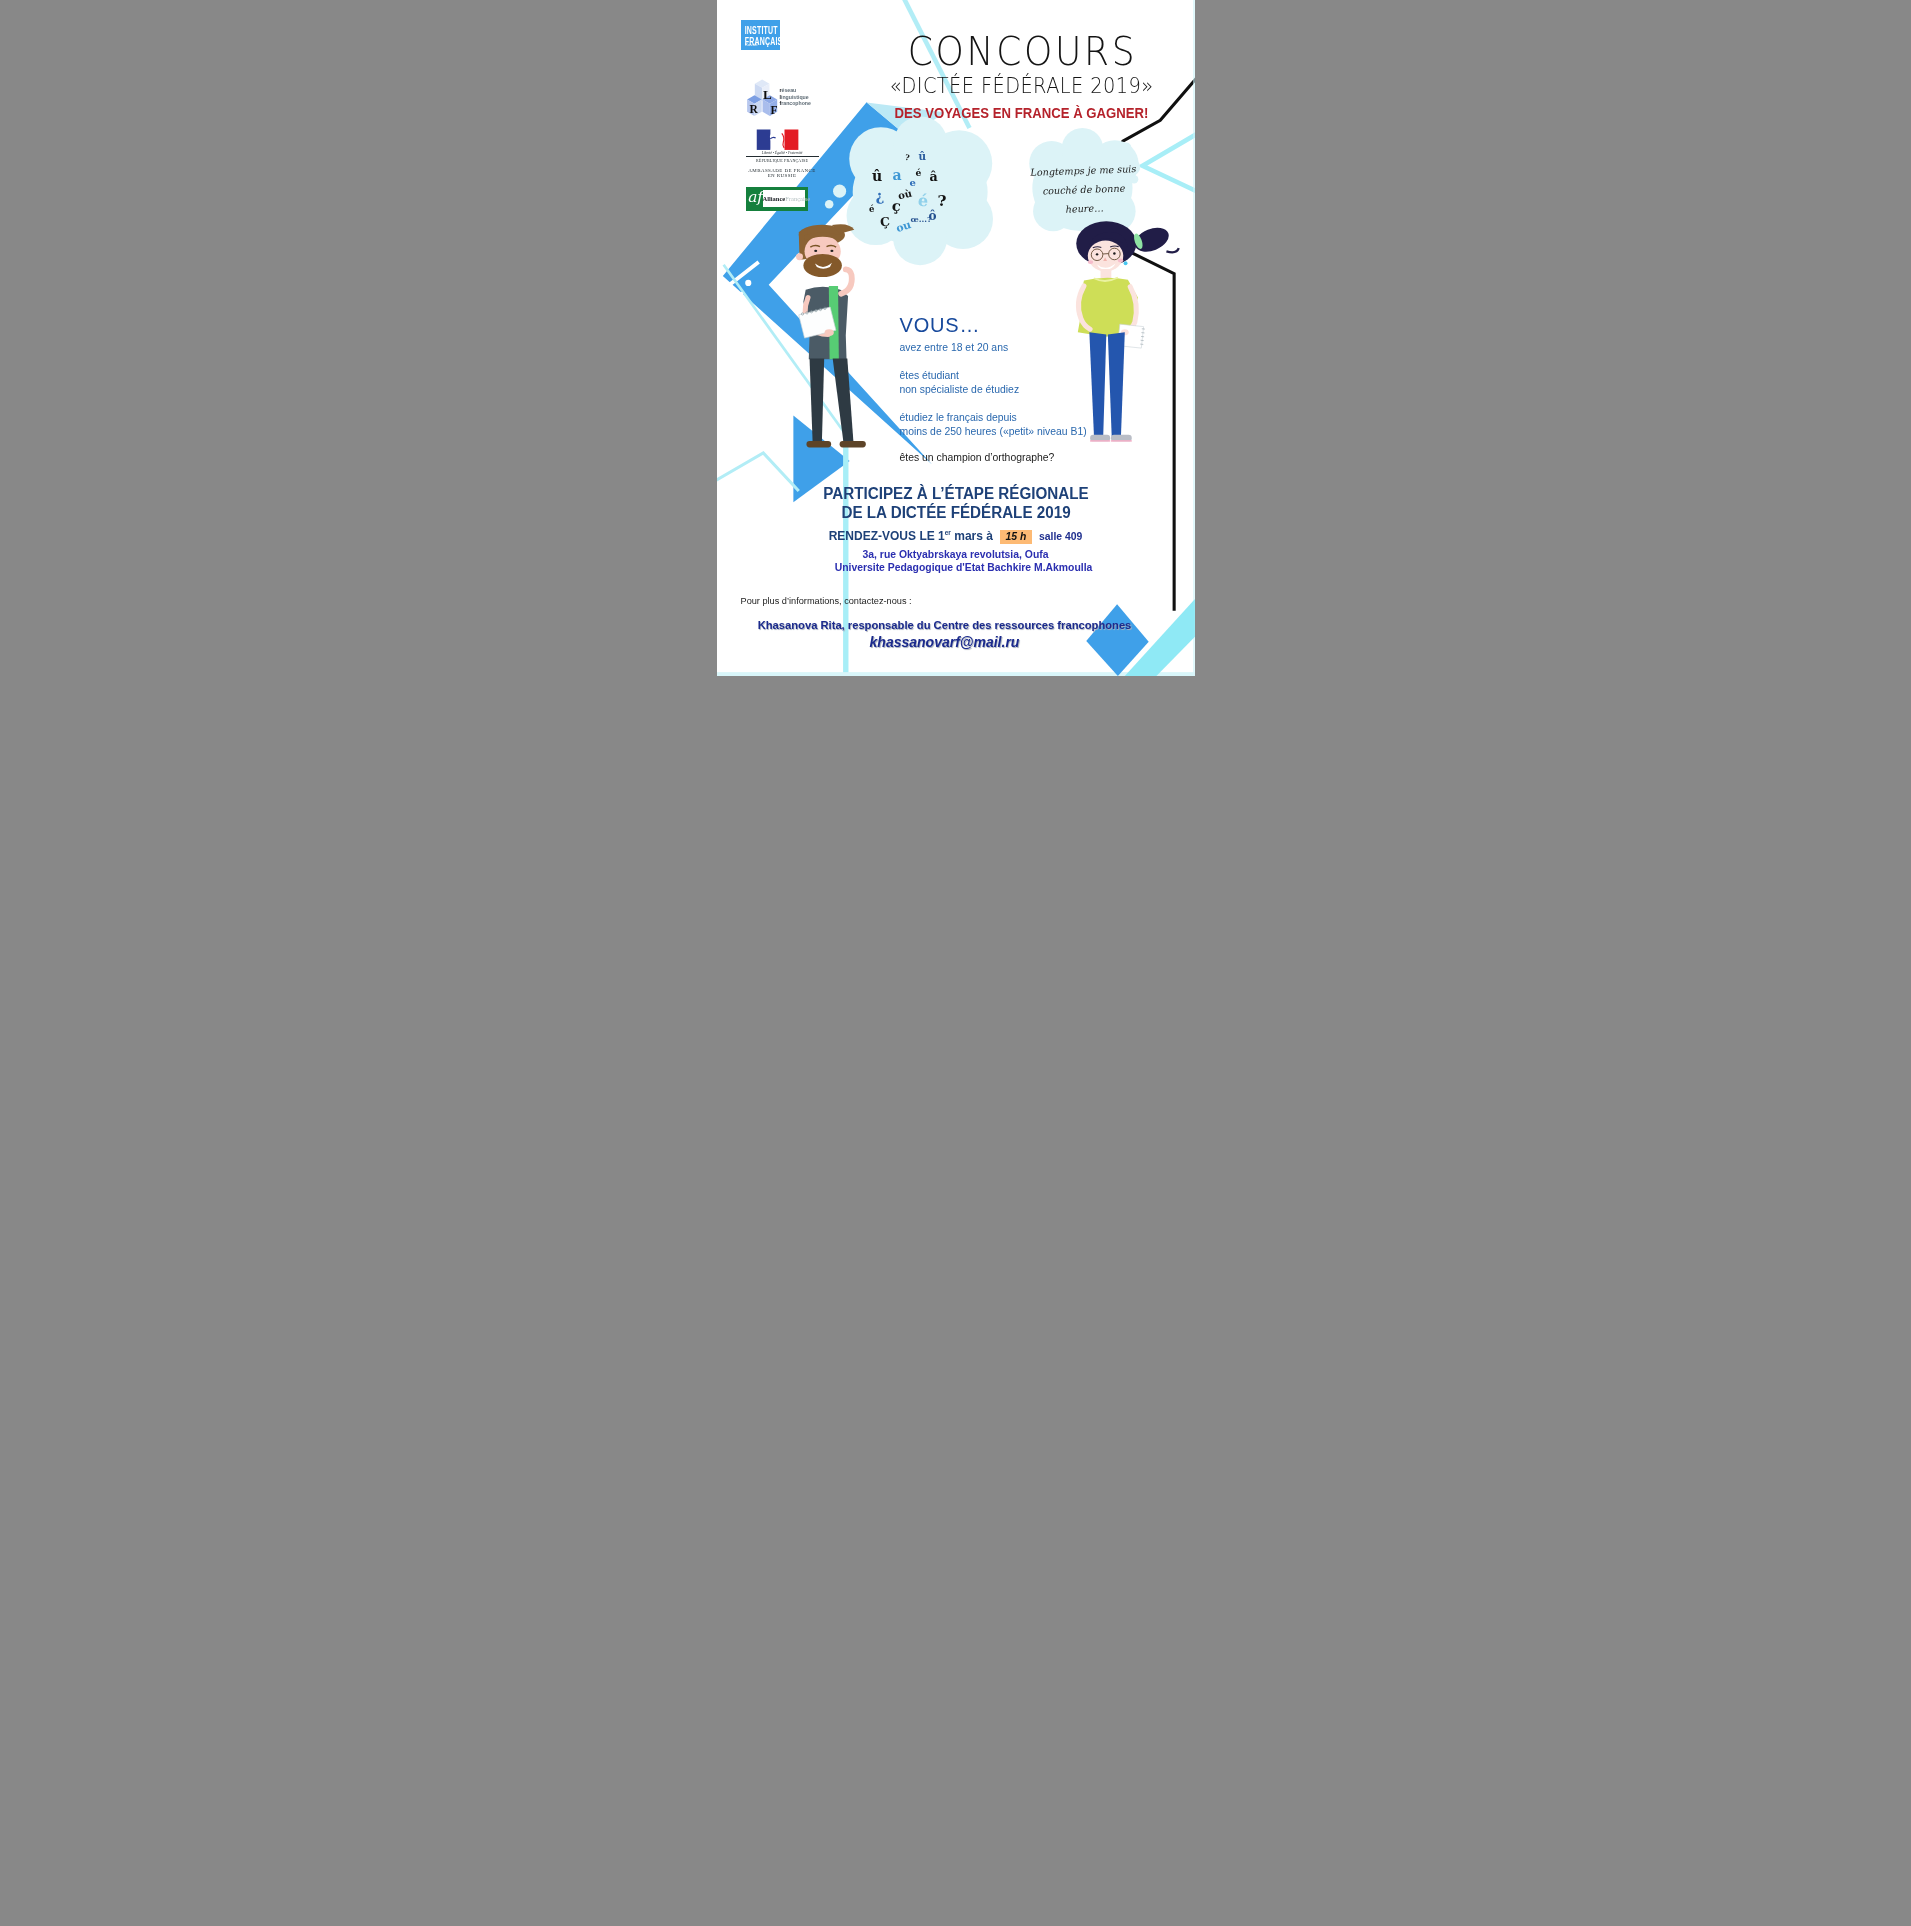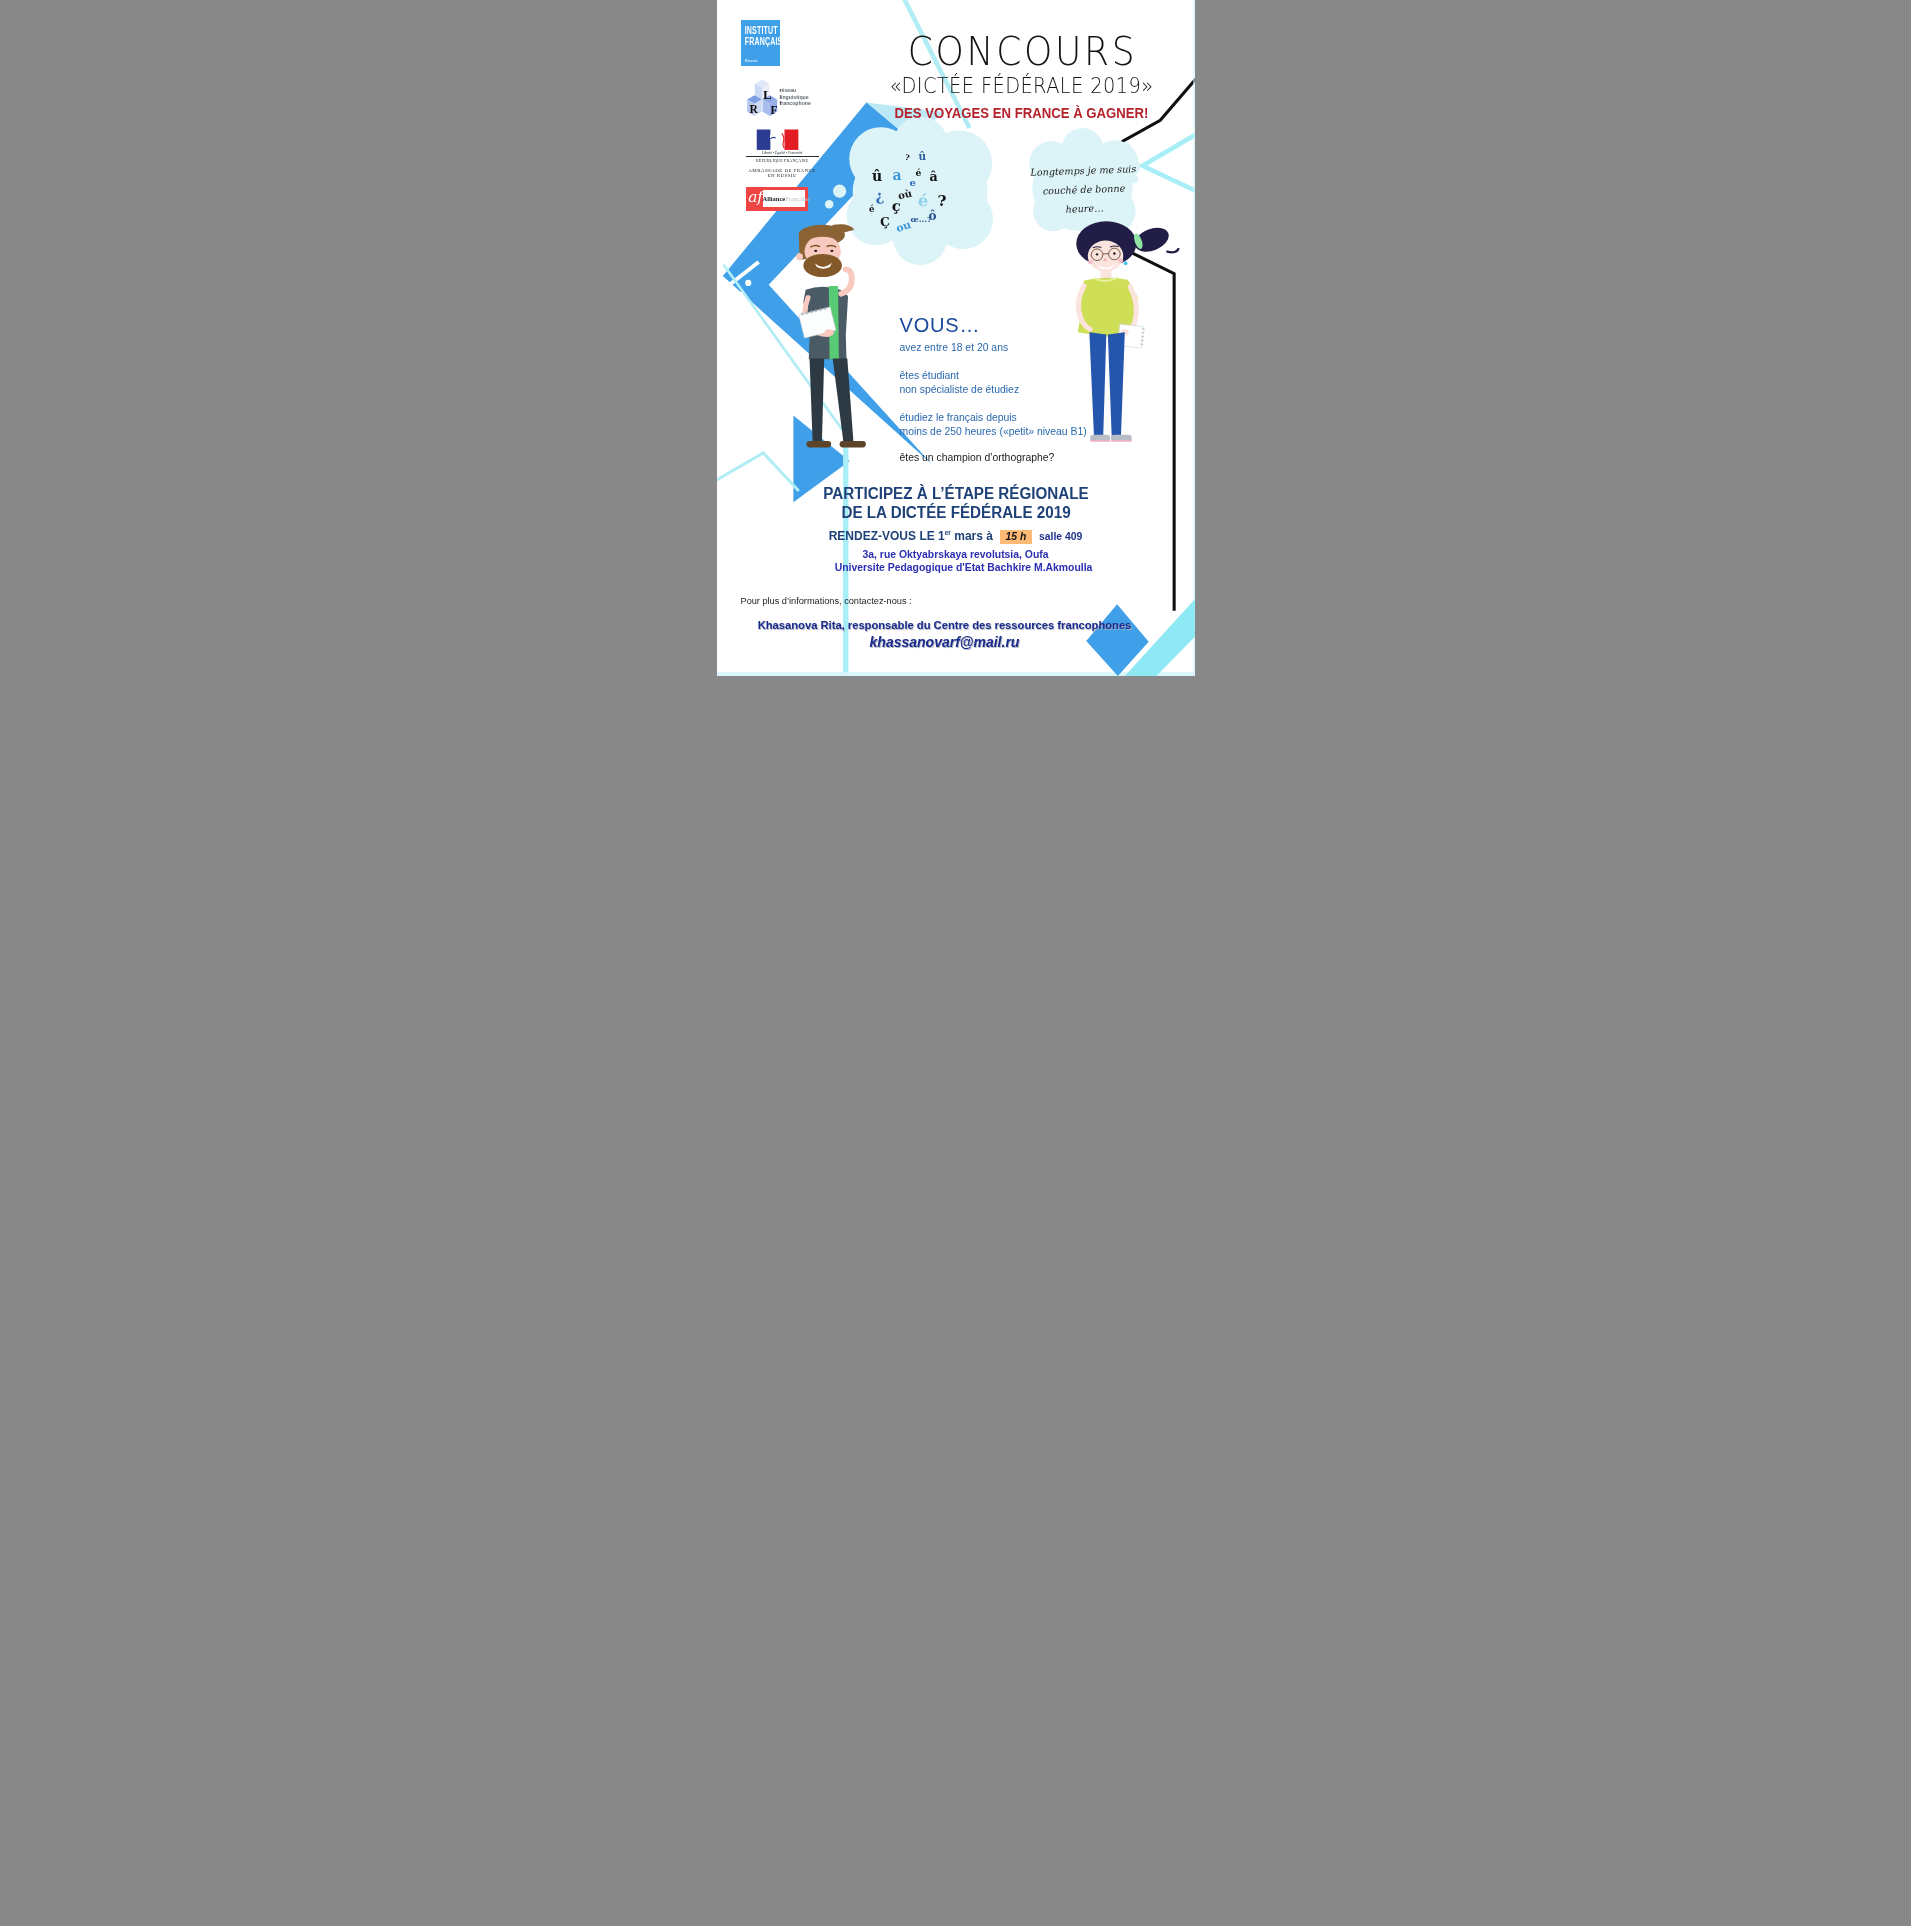--- a/index.html
+++ b/index.html
@@ -1,32 +1,32 @@
 <!DOCTYPE html>
 <html style="font-size:6.2px"><head>
 <meta charset="utf-8">
 <style>
   html,body{margin:0;padding:0;background:#888;}
   .poster{position:relative;width:478px;height:676px;background:#ffffff;overflow:hidden;
           font-family:"Liberation Sans",sans-serif;margin:0 auto;}
   .abs{position:absolute;}
   svg.layer{position:absolute;left:0;top:0;}
   
-  .inst-box{left:24px;top:20px;width:39px;height:46px;background:#3fa0e9;color:#fff;}
+  .inst-box{left:24px;top:20px;width:39px;height:30px;background:#3fa0e9;color:#fff;}
   .inst-name{position:absolute;left:4.2px;top:5.4px;font-weight:bold;font-size:7px;line-height:8px;
              letter-spacing:0.2px;transform:scaleY(1.45);transform-origin:top left;white-space:nowrap;}
   .inst-region{position:absolute;left:4.2px;bottom:3.1px;font-size:4.2px;}
   .rlf-text{left:63px;top:87px;font-size:5.2px;line-height:6.5px;color:#5d6a74;font-weight:bold;}
   .rlf-text b{color:#15171c;}
   .amb{left:29px;top:151px;width:73px;text-align:center;color:#232c31;font-family:"Liberation Serif",serif;}
   .amb .motto{font-style:italic;font-size:3.5px;border-bottom:0.4px solid #232c31;padding-bottom:1.2px;}
   .amb .rep{font-size:4px;letter-spacing:0.2px;margin-top:0.8px;}
   .amb .l1{font-size:5px;margin-top:5.4px;letter-spacing:0.4px;}
   .amb .l2{font-size:5px;letter-spacing:0.4px;}
-  .af-box{left:29px;top:187px;width:62px;height:23.5px;background:#ef4444;}
+  .af-box{left:29px;top:187px;width:62px;height:23.5px;background:#15803d;}
   .af-script{position:absolute;left:2.7px;top:0.8px;color:#fff;font-family:"DejaVu Serif",serif;
              font-style:italic;font-size:15.4px;}
   .af-inner{position:absolute;left:17px;top:3.1px;right:2.3px;bottom:3.1px;background:#fff;
             font-family:"Liberation Serif",serif;font-size:6.5px;line-height:17.3px;text-align:center;white-space:nowrap;}
   .af-inner .a1{color:#1d2126;font-weight:bold;}
   .af-inner .a2{color:#b4bfc0;}
   
   .t-concours{left:169px;top:28.5px;width:274px;text-align:center;font-family:"DejaVu Sans",sans-serif;
               font-weight:100;font-size:36px;letter-spacing:2.7px;color:#141414;transform:scaleY(1.08);transform-origin:top;white-space:nowrap;}
   .t-dictee{left:162px;top:72px;width:285px;text-align:center;font-family:"DejaVu Sans",sans-serif;

